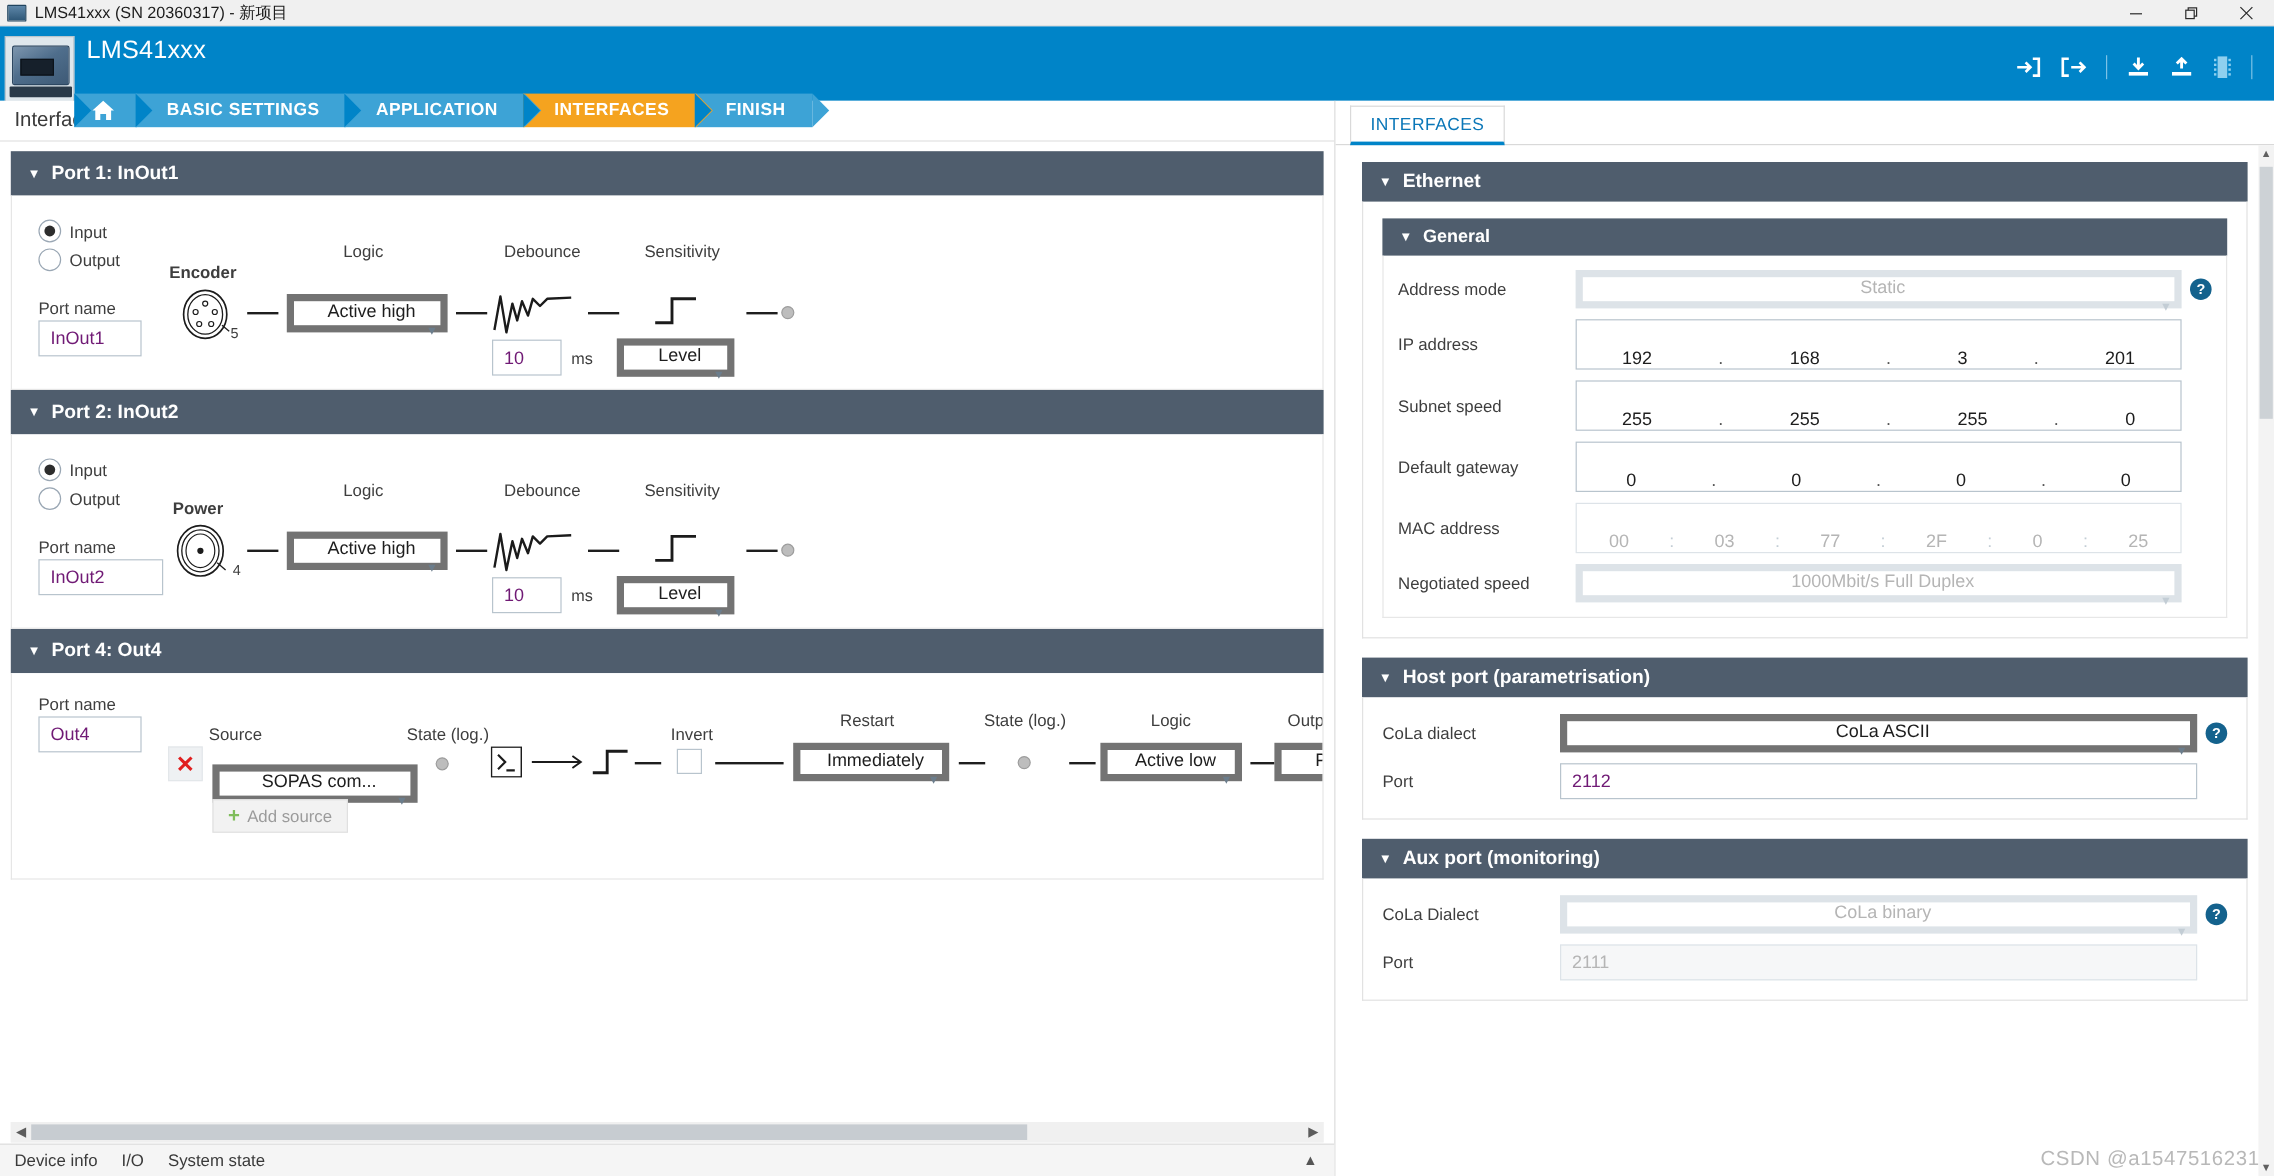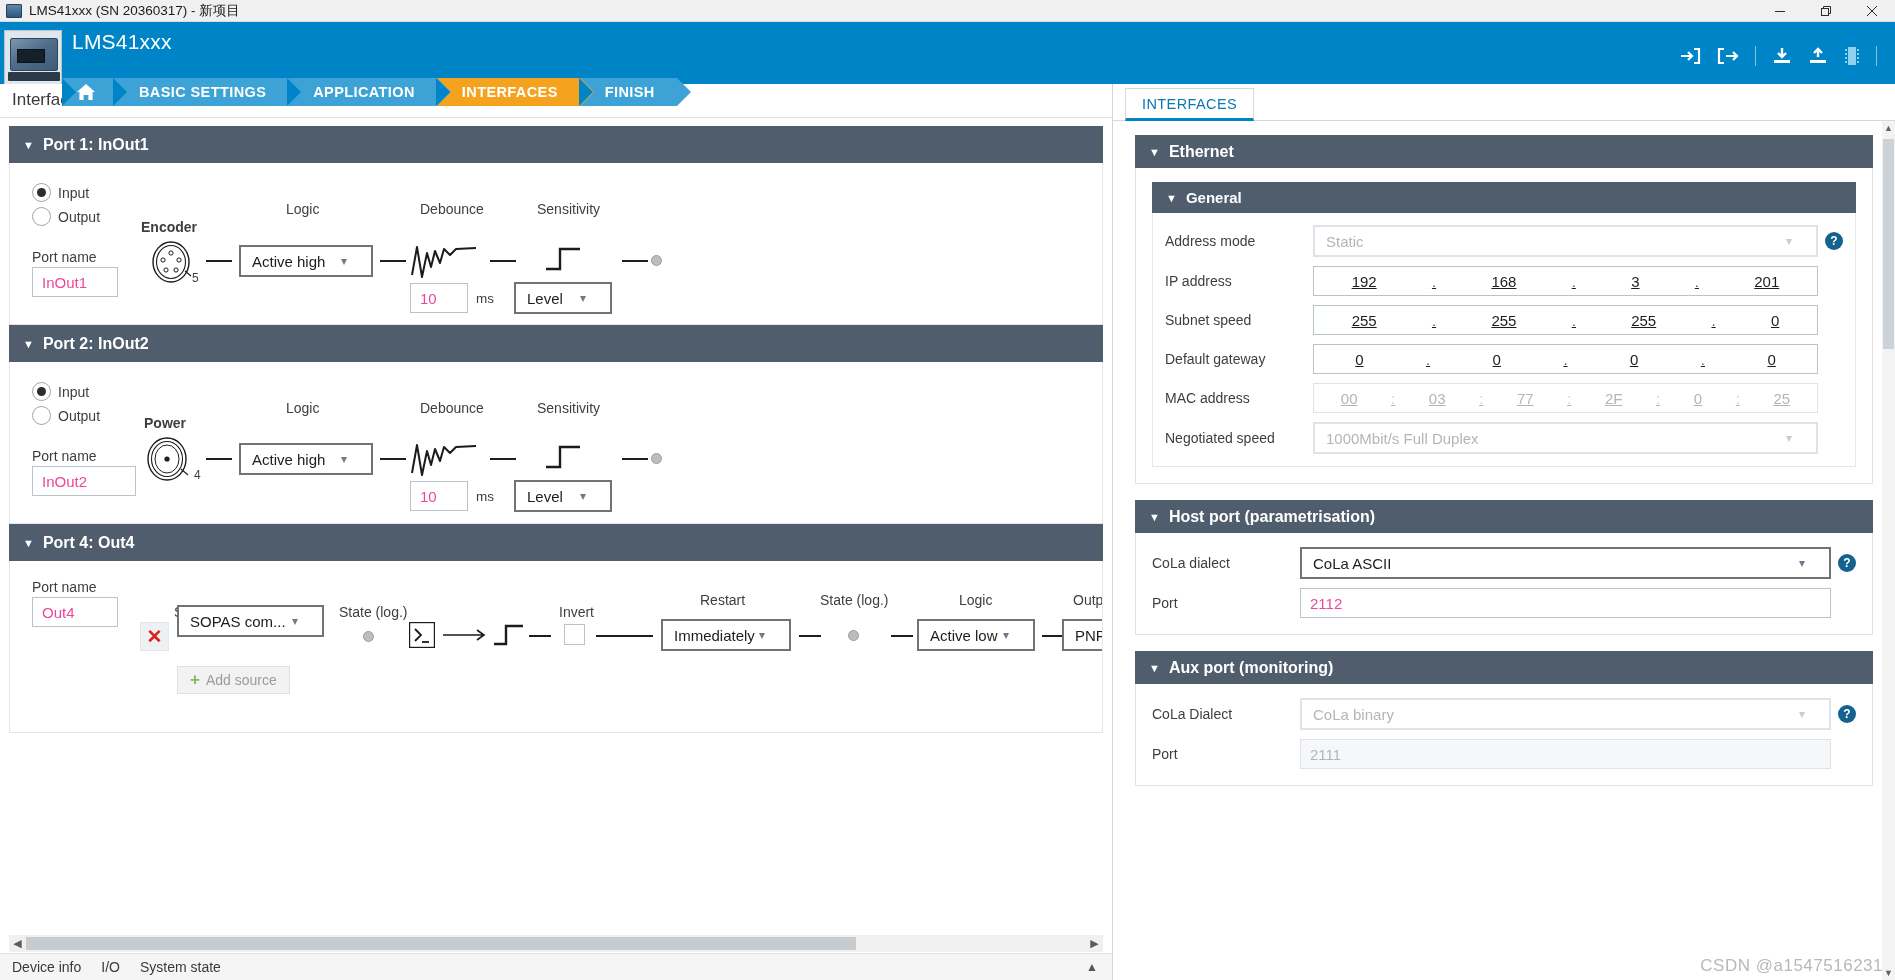--- a/index.html
+++ b/index.html
@@ -118,25 +118,25 @@
   }
   .radio.on:after {
     content:""; position:absolute; left:3px; top:3px; width:8px; height:8px;
     border-radius:50%; background:#2d2d2d;
   }
   .radio.big { width:19px; height:19px; }
   .radio.big.on:after{ left:4px; top:4px; width:9px; height:9px; }
 
   .tf {
     height:30px; border:1px solid #b8c4cd; background:#fff; display:flex; align-items:center;
-    padding:0 9px; font-size:15px; color:#ec4899;
+    padding:0 9px; font-size:15px; color:#701a75;
   }
   .sel {
-    height:32px; border:2px solid #737373; background:#fff; display:flex; align-items:center;
-    padding:0 24px 0 11px; font-size:15px; color:#1d1d1d; position:relative;
+    height:32px; border:6px solid #737373; background:#fff; display:flex; align-items:center;
+    padding:0 4px 0 11px; font-size:15px; color:#1d1d1d; position:relative;flex-direction:column;
   }
   .sel .caret { margin-left:auto; color:#6b7d8c; font-size:12px; }
   .sel.disabled { color:#b5b5b5; border-color:#dde3e8; }
   .sel.disabled .caret { color:#c3cdd5; }
 
   .wire { height:2px; background:#1e1e1e; }
   .dot-ind {
     width:11px; height:11px; border-radius:50%; background:#bdbdbd; border:1px solid #9d9d9d;
   }
   .chk { width:21px; height:21px; border:1px solid #b8c4cd; background:#fff; }
@@ -192,23 +192,23 @@
   .sgroup-box { border:1px solid #e7e7e7; border-top:none; padding:12px 12px 12px 12px; }
   .frow { display:flex; align-items:center; margin-bottom:9px; }
   .frow .fl { width:148px; font-size:14px; color:#3e3e3e; line-height:1.15; }
   .frow .fv { flex:1; display:flex; align-items:center; gap:7px; }
   .help {
     width:18px; height:18px; border-radius:50%; background:#14628d; color:#fff;
     font-size:12px; font-weight:bold; display:flex; align-items:center; justify-content:center; flex:none;
   }
   .help.ph { visibility:hidden; }
   .ipbox {
-    flex:1; height:30px; border:1px solid #b8c4cd; background:#fff; display:flex;
-    align-items:center; justify-content:space-around; padding:0 10px;
-    font-size:15px; color:#1d1d1d;text-decoration:underline;
+    flex:1; height:42px; border:1px solid #b8c4cd; background:#fff; display:flex;
+    align-items:flex-end; justify-content:space-around; padding:0 10px;
+    font-size:15px; color:#1d1d1d;
   }
   .ipbox.disabled { color:#b5b5b5; border-color:#dde3e8; }
   .ipbox span.sepch { color:#555; }
   .ipbox.disabled span.sepch { color:#c3cdd5; }
   .applybtn {
     flex:1; height:30px; background:#f6f7f8; color:#b0b0b0; display:flex;
     align-items:center; justify-content:center; font-size:15px;
   }
   .vscroll-r {
     position:absolute; right:0; top:37px; bottom:0; width:13px; background:#f3f3f3;
@@ -468,21 +468,21 @@
             <span>Port 4:  Out4</span>
           </div>
           <div class="group-body" style="height:172px; overflow:hidden;">
 
             <div class="abs lbl" style="left:22px; top:18px;">Port name</div>
             <div class="abs tf" style="left:22px; top:36px; width:86px;">Out4</div>
 
             <div class="abs del-btn" style="left:130px; top:61px;">✕</div>
 
             <div class="abs lbl" style="left:164px; top:43px;">Source</div>
-            <div class="abs sel" style="left:167px; top:44px; width:147px;">
+            <div class="abs sel" style="left:167px; top:76px; width:171px;">
               <span>SOPAS com...</span>
               <span class="caret">▾</span>
             </div>
 
             <div class="abs add-source" style="left:167px; top:105px;">
               <span class="plus">+</span>
               <span>Add source</span>
             </div>
 
             <div class="abs lbl" style="left:329px; top:43px;">State (log.)</div>

